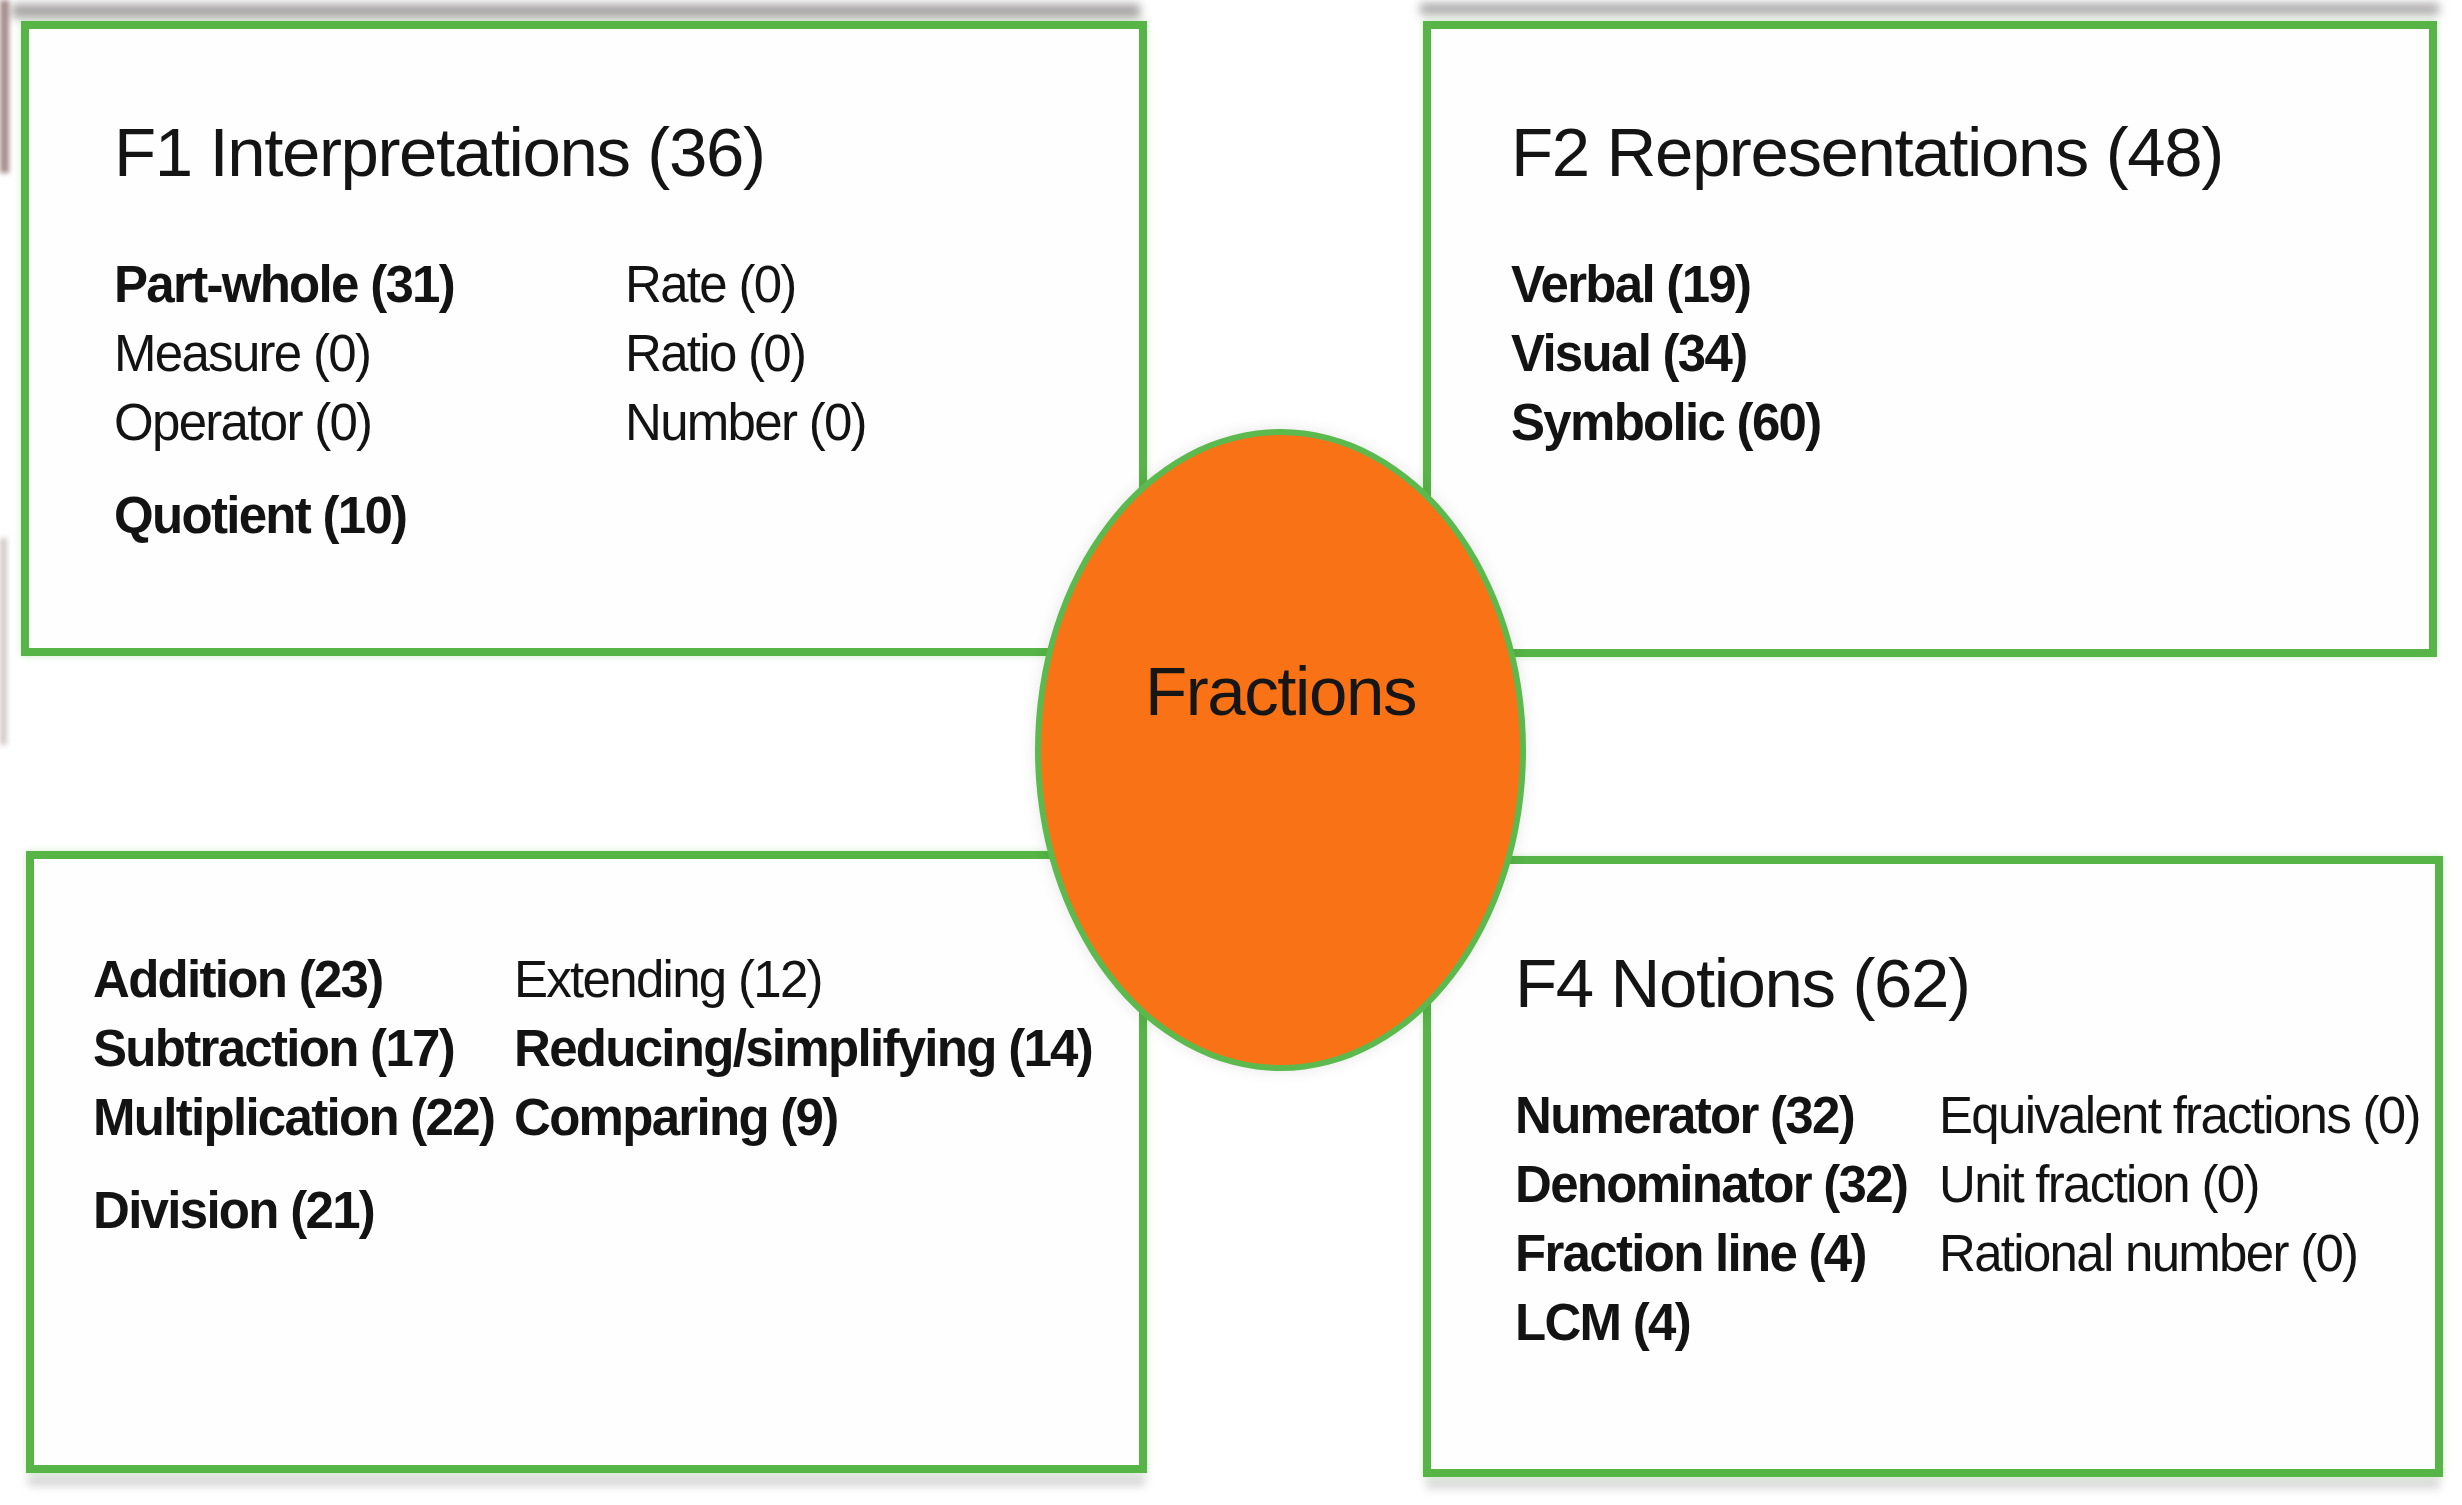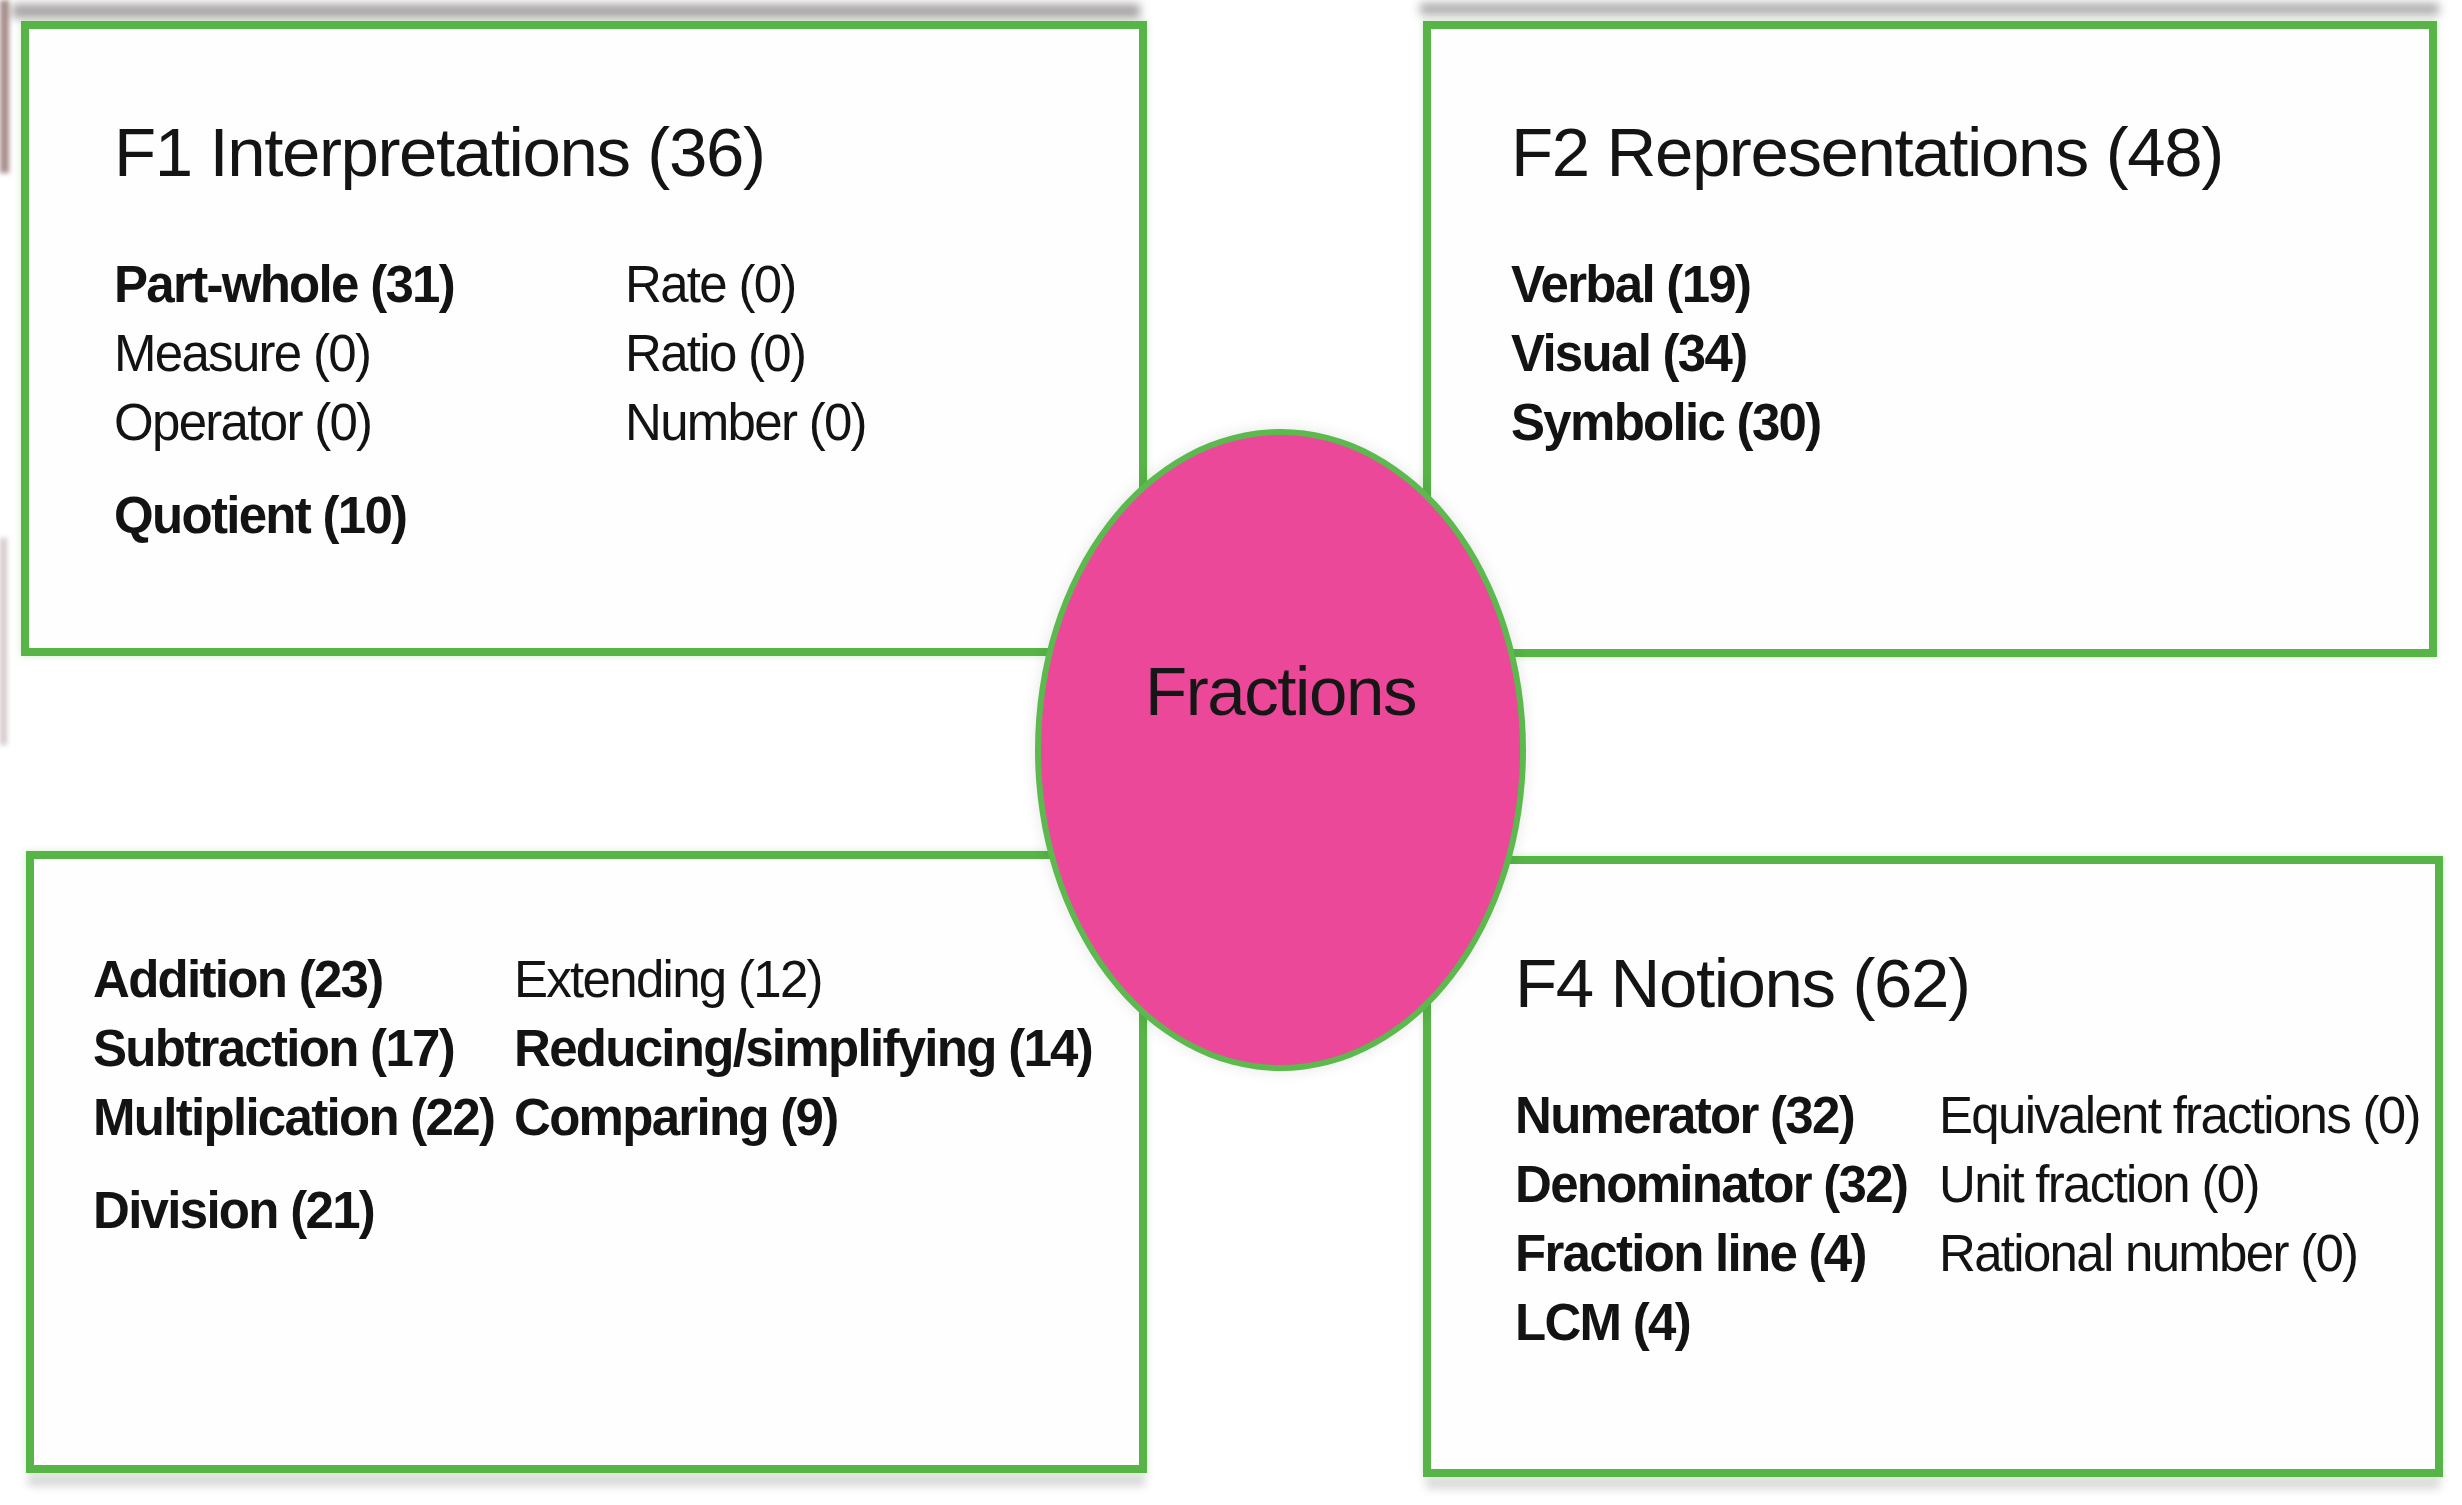--- a/index.html
+++ b/index.html
@@ -54,21 +54,21 @@
   }
   .ellipse {
     position: absolute;
     left: 1035px;
     top: 429px;
     width: 491px;
     height: 642px;
     box-sizing: border-box;
     border: 6.2px solid #5cb94d;
     border-radius: 50%;
-    background: #ec4899;
+    background: #f97316;
     z-index: 5;
     display: flex;
     align-items: center;
     justify-content: center;
     box-shadow: 0 0 15px rgba(0,0,0,0.10);
   }
   .ellipse-label {
     font-size: 69px;
     font-weight: 400;
     letter-spacing: -1.4px;
@@ -113,21 +113,21 @@
       </div>
     </div>
   </div>
 
   <div class="box f2">
     <div class="box-title">F2 Representations (48)</div>
     <div class="cols">
       <div class="col col1">
         <div class="item" style="font-weight: 700;">Verbal (19)</div>
         <div class="item" style="font-weight: 700;">Visual (34)</div>
-        <div class="item" style="font-weight: 700;">Symbolic (30)</div>
+        <div class="item" style="font-weight: 700;">Symbolic (60)</div>
       </div>
     </div>
   </div>
 
   <div class="box f3">
     <div class="cols">
       <div class="col col1">
         <div class="item" style="font-weight: 700;">Addition (23)</div>
         <div class="item" style="font-weight: 700;">Subtraction (17)</div>
         <div class="item" style="font-weight: 700;">Multiplication (22)</div>

